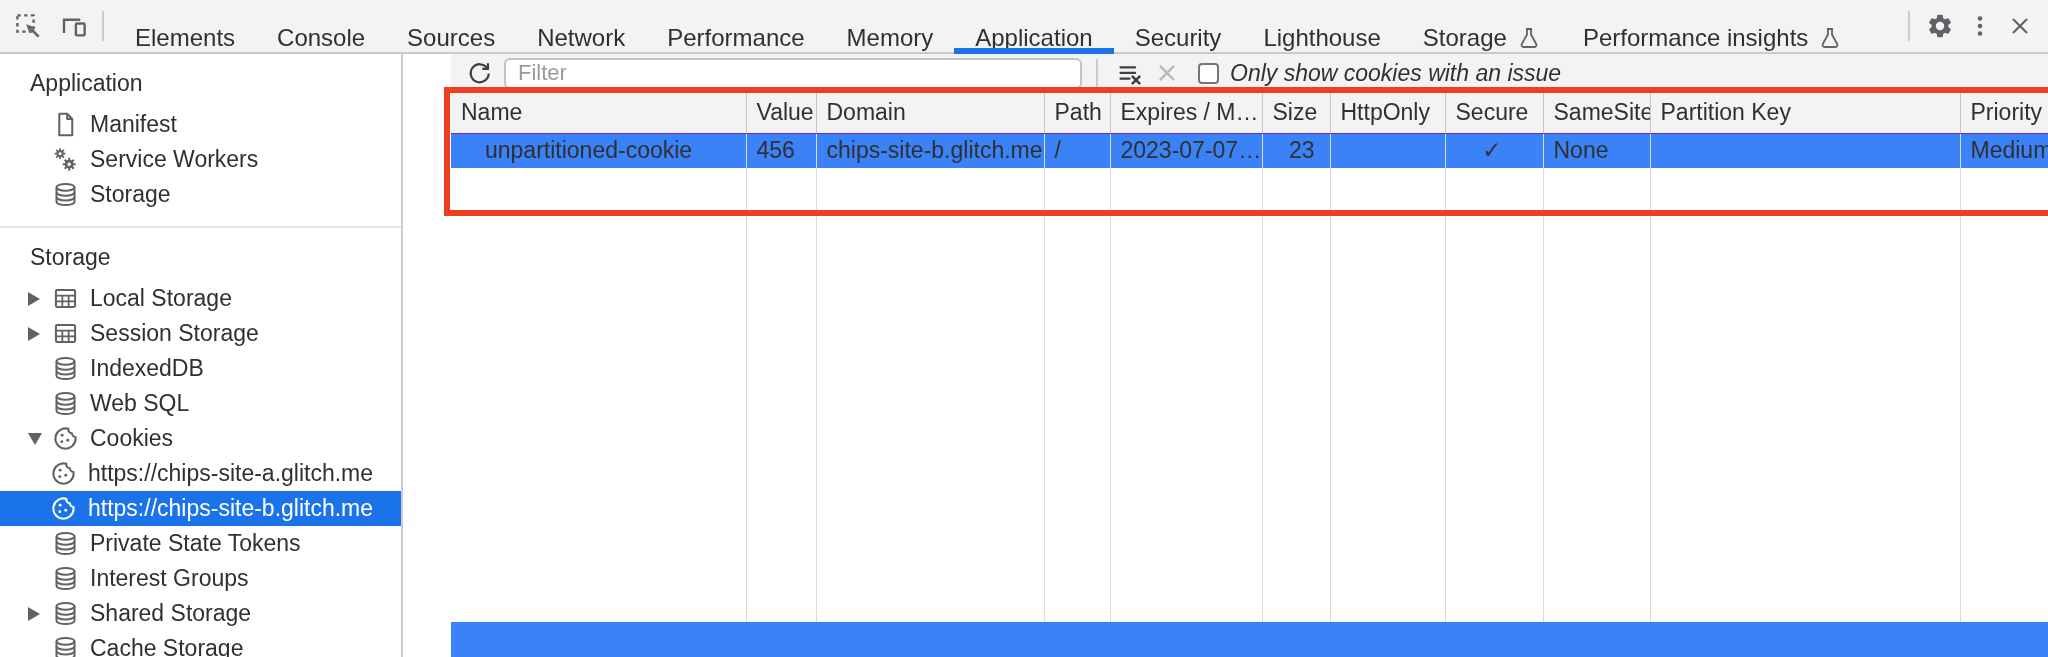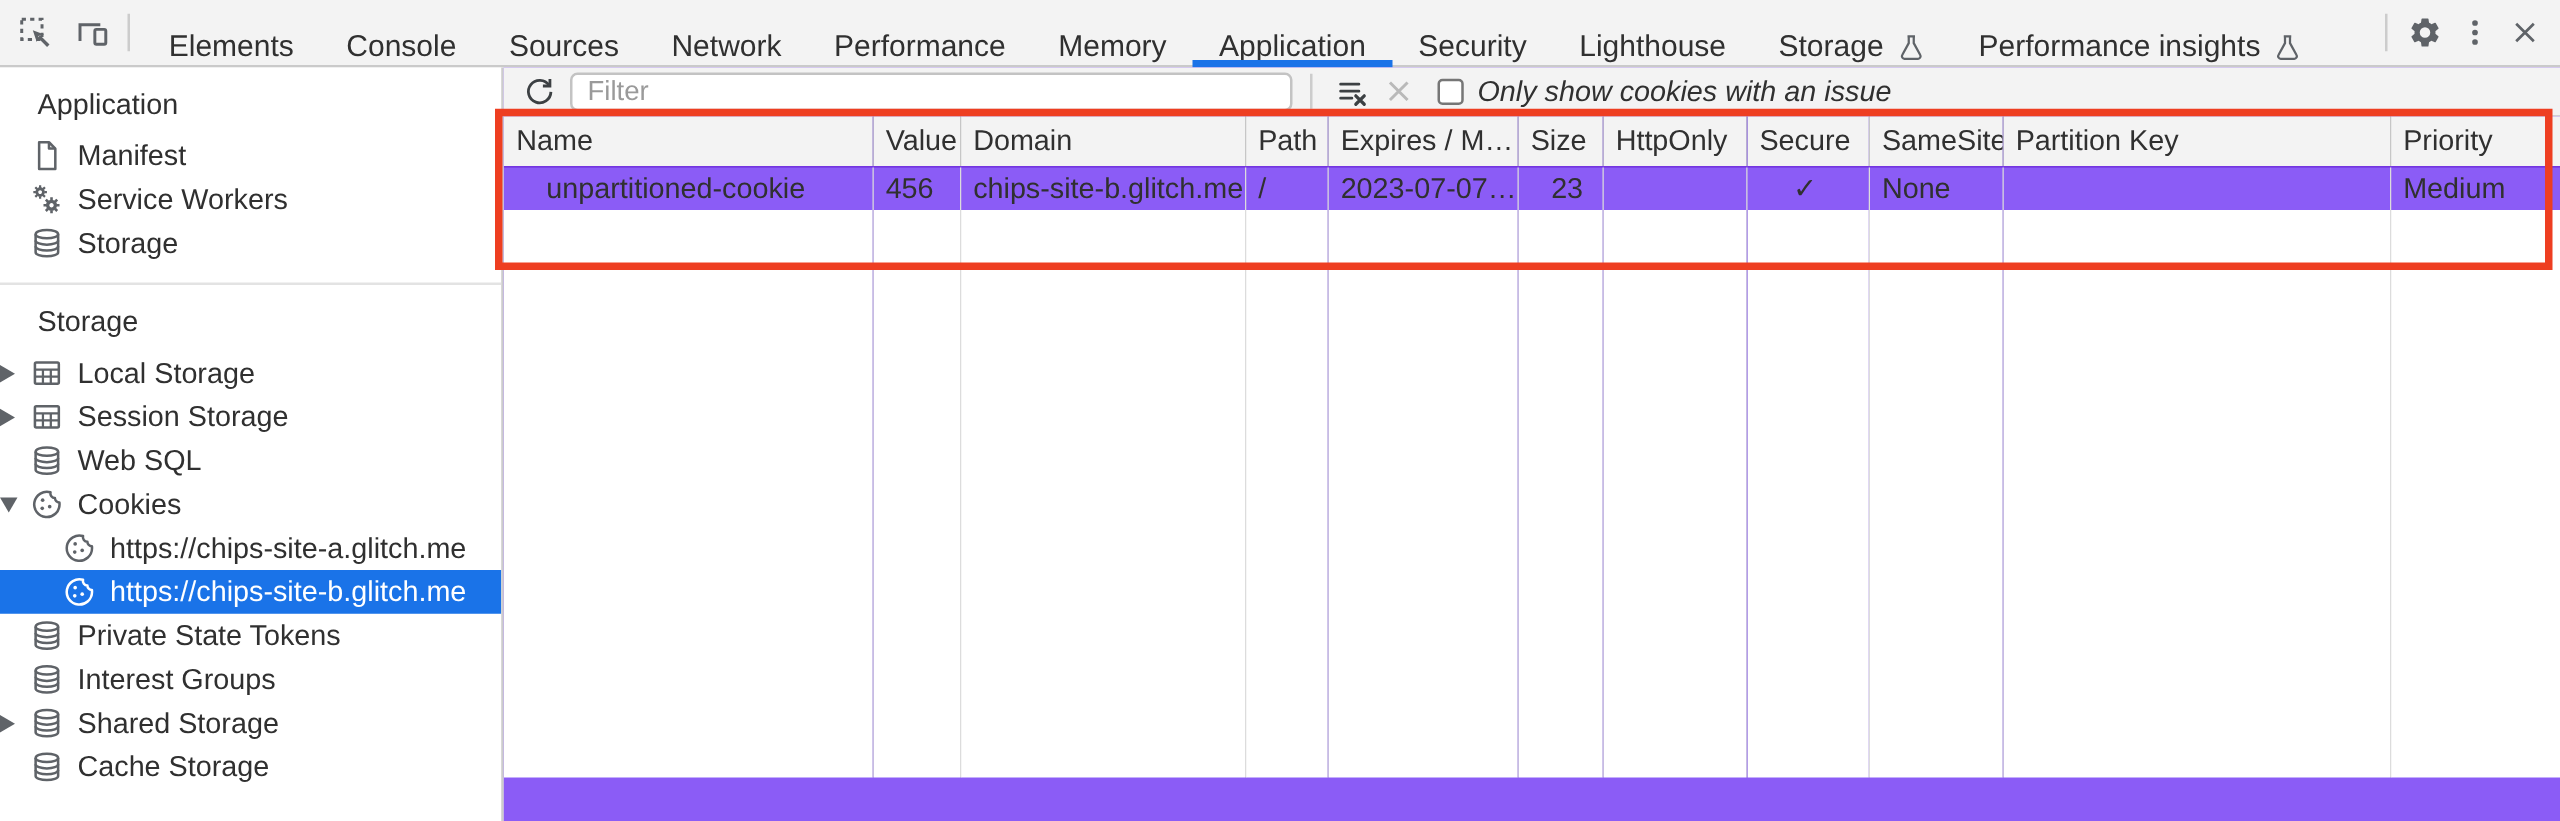--- a/index.html
+++ b/index.html
@@ -29,32 +29,32 @@
   
   .main{display:flex;height:603px;}
 
   
   .sidebar{
     width:403px;box-sizing:border-box;border-right:2px solid #ccc;
     font-size:23px;overflow:hidden;flex:none;background:#fff;
   }
   .side-section + .side-section{border-top:2px solid #e3e3e3;margin-top:14px;}
   .side-title{padding:16px 0 10px 30px;}
-  .side-row{height:35px;display:flex;align-items:center;white-space:nowrap;}
+  .side-row{height:35px;display:flex;align-items:center;padding-left:28px;white-space:nowrap;}
   .side-row.child{padding-left:50px;}
   .twisty{width:24px;flex:none;display:flex;align-items:center;}
   .tri-right{width:0;height:0;border-left:12px solid #5f6368;border-top:7px solid transparent;border-bottom:7px solid transparent;}
   .tri-down{width:0;height:0;border-top:12px solid #5f6368;border-left:7px solid transparent;border-right:7px solid transparent;}
   .side-icon{width:27px;height:27px;flex:none;margin-right:11px;color:#5f6368;}
   .side-row.selected{background:#1a73e8;color:#fff;--bg:#1a73e8;}
   .side-row.selected .side-icon{color:#fff;}
   .side-row{--bg:#fff;}
 
   
-  .content{flex:1;display:flex;flex-direction:column;position:relative;background:#8b5cf6;}
+  .content{flex:1;display:flex;flex-direction:column;position:relative;background:#3b82f6;margin-left:48px;}
   .filter-bar{
     height:39px;flex:none;box-sizing:border-box;background:#f3f3f3;
     border-bottom:1px solid #d0d0d0;display:flex;align-items:center;padding-left:8px;
   }
   .refresh-btn{width:40px;height:38px;display:flex;align-items:center;justify-content:center;color:#3c4043;}
   .filter-input{
     width:578px;height:31px;box-sizing:border-box;margin-left:5px;
     border:2px solid #c3c3c3;border-radius:6px;background:#fff;
     font-family:inherit;font-size:22px;color:#303030;padding:0 12px;outline:none;
   }
@@ -260,20 +260,32 @@
             </span>
           <span class="side-icon">
             <svg viewBox="0 0 24 24" width="27" height="27" fill="none" stroke="currentColor" stroke-width="1.8">
               <rect x="3.5" y="4.5" width="17" height="15" rx="1"></rect>
               <path d="M3.5 9.5h17M3.5 14.5h17M9.2 9.5v10M14.8 9.5v10" stroke-width="1.6"></path>
             </svg>
           </span>
           <span>Session Storage</span>
         </div>
 
+        <div class="side-row">
+          <span class="twisty"></span>
+          <span class="side-icon">
+            <svg viewBox="0 0 24 24" width="27" height="27" fill="none" stroke="currentColor" stroke-width="1.8">
+              <ellipse cx="12" cy="5.6" rx="8" ry="3"></ellipse>
+              <path d="M4 5.6v12.8c0 1.66 3.58 3 8 3s8-1.34 8-3V5.6"></path>
+              <path d="M4 10.1c0 1.66 3.58 3 8 3s8-1.34 8-3"></path>
+              <path d="M4 14.3c0 1.66 3.58 3 8 3s8-1.34 8-3"></path>
+            </svg>
+          </span>
+          <span>IndexedDB</span>
+        </div>
 
         <div class="side-row">
           <span class="twisty"></span>
           <span class="side-icon">
             <svg viewBox="0 0 24 24" width="27" height="27" fill="none" stroke="currentColor" stroke-width="1.8">
               <ellipse cx="12" cy="5.6" rx="8" ry="3"></ellipse>
               <path d="M4 5.6v12.8c0 1.66 3.58 3 8 3s8-1.34 8-3V5.6"></path>
               <path d="M4 10.1c0 1.66 3.58 3 8 3s8-1.34 8-3"></path>
               <path d="M4 14.3c0 1.66 3.58 3 8 3s8-1.34 8-3"></path>
             </svg>

